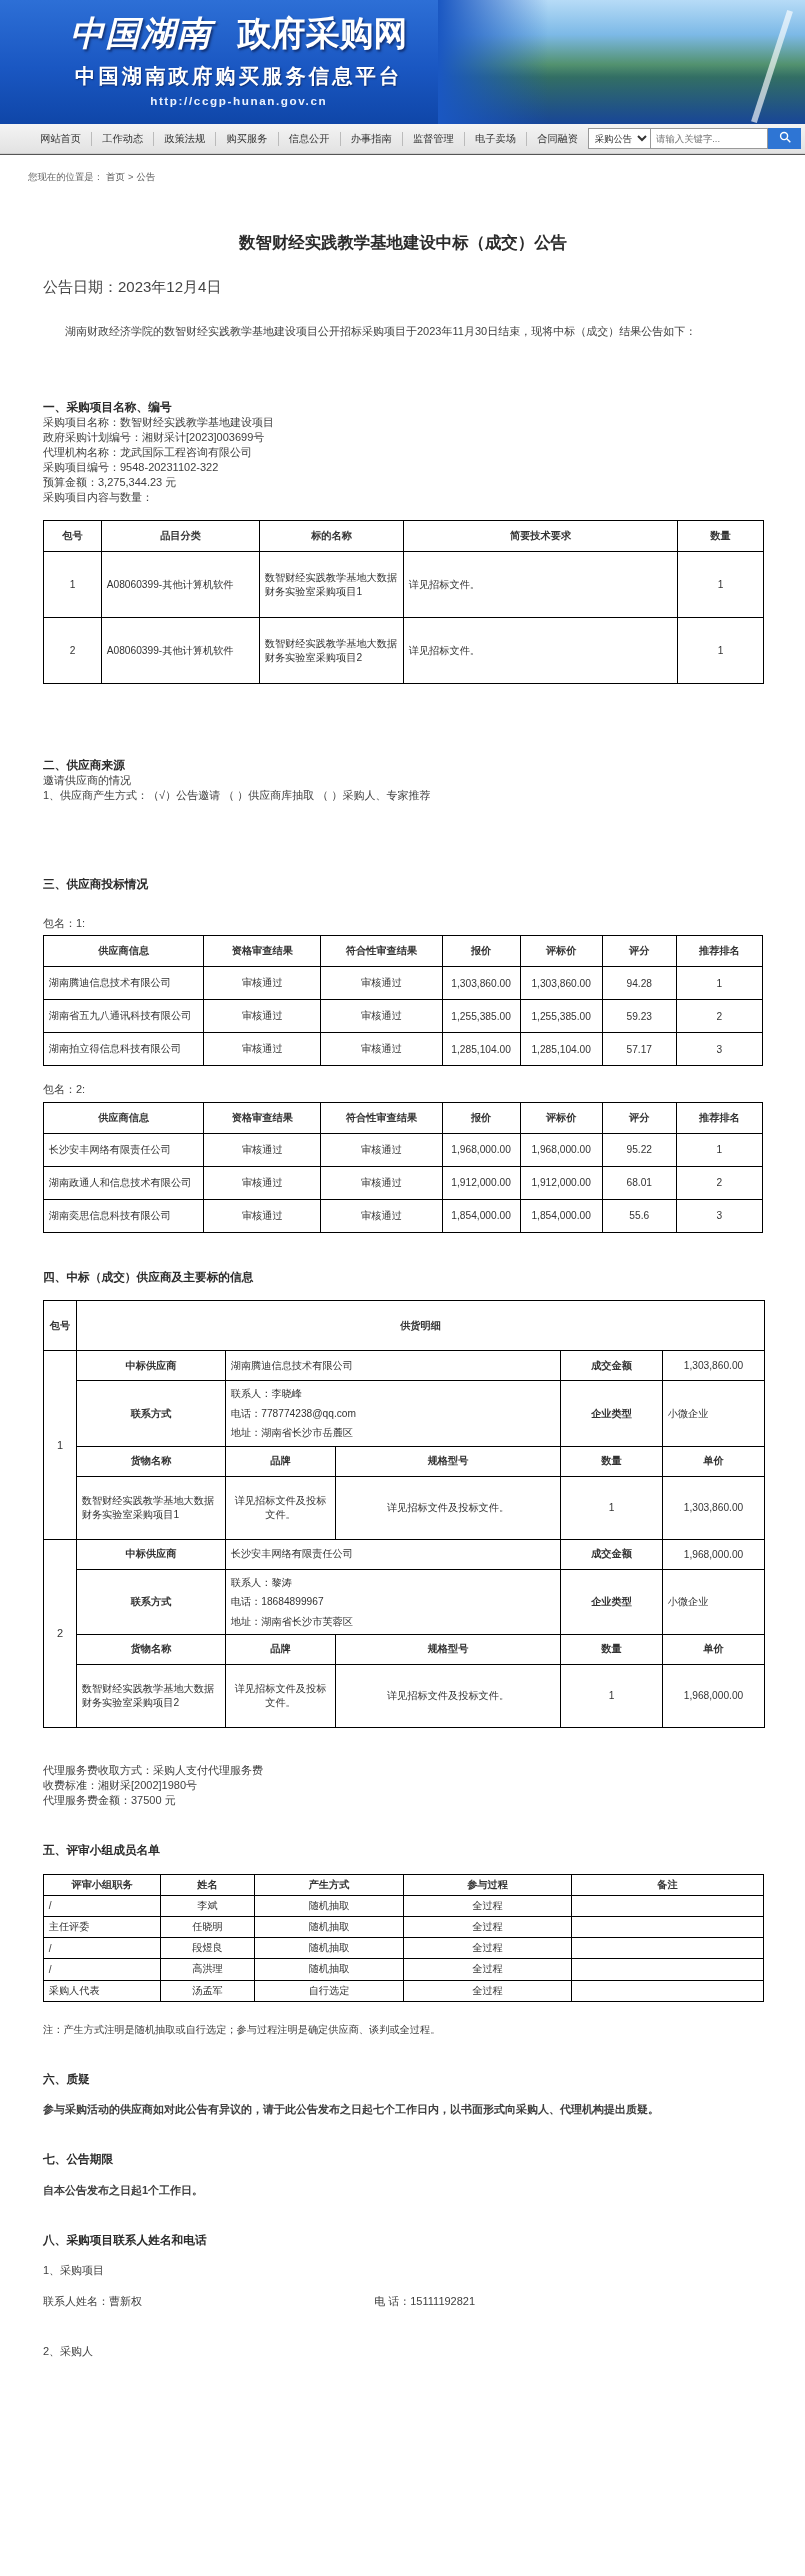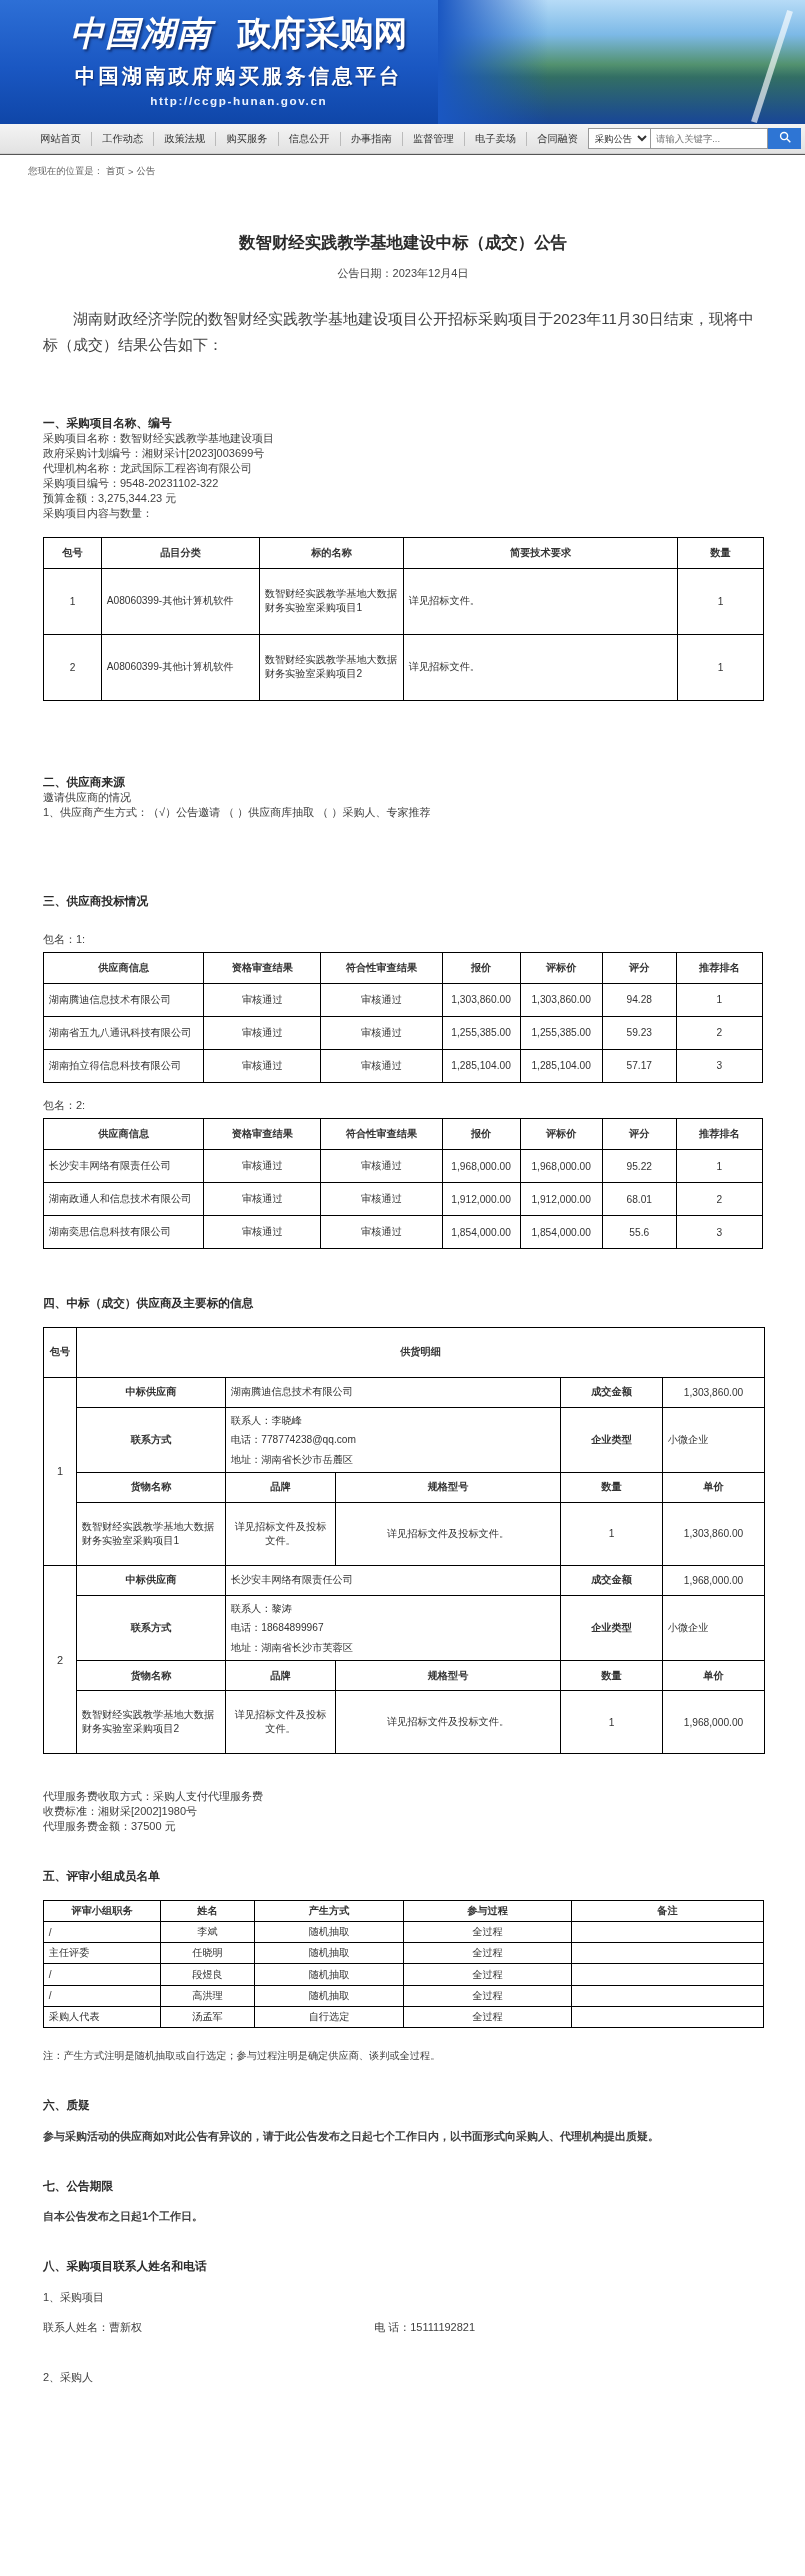--- a/index.html
+++ b/index.html
@@ -34,38 +34,38 @@
     display: flex; align-items: center; padding: 0 15.6px 0 30px;
     border-bottom: 0.8px solid #cfcfcf;
   }
   .nav-item { font-size: 10.2px; color: #333; padding: 0 10.2px; cursor: pointer; text-decoration: none; white-space: nowrap; border-right: 0.8px solid #bbb; }
   .nav-item:last-of-type { border-right: none; }
   .nav-search { margin-left: auto; display: flex; align-items: center; }
   .nav-search select { height: 20.3px; font-size: 9.4px; border: 0.8px solid #999; background: #fff; color:#333; padding: 0 1.6px; }
   .nav-search input { height: 20.3px; width: 117px; border: 0.8px solid #999; border-left: none; font-size: 9.4px; padding: 0 4.7px; color:#555; }
   .search-btn { height: 20.3px; width: 33px; background: #2e75d4; border: none; cursor: pointer; display:flex; align-items:center; justify-content:center; }
   
-  .breadcrumb { border-top: 1.6px solid #555; background:#fff; height: 31px; display:flex; align-items:center; padding: 16px 28px; font-size: 9.4px; color:#666; }
+  .breadcrumb { border-top: 1.6px solid #555; background:#fff; height: 31px; display:flex; padding: 16px 28px; font-size: 9.4px; color:#666; }
   .breadcrumb a { color:#555; text-decoration:none; margin: 0 3.1px; }
   
   .article { padding: 0 43px; }
   .article-title { text-align:center; font-size: 16.4px; font-weight: bold; color:#2b2b2b; margin-top: 45px; }
-  .date-line { text-align:center; font-size: 11px; color:#444; margin-top: 12px; }
-  .intro { font-size: 15px; color:#404040; margin-top: 25px; text-indent: 2em; line-height: 1.7; }
+  .date-line { font-size: 15px; color:#444; margin-top: 24px; }
+  .intro { font-size: 11px; color:#404040; margin-top: 25px; text-indent: 2em; line-height: 1.7; }
   .sec-heading { font-size: 11.7px; font-weight: bold; color:#2b2b2b; }
   .pline { font-size: 11px; color:#404040; }
   
   table { border-collapse: collapse; width: 100%; table-layout: fixed; font-size: 10.2px; color:#333; }
   table.bordered { border: 1.6px solid #000; }
   table.bordered th, table.bordered td { border: 0.8px solid #000; padding: 3.1px 4.7px; text-align: center; vertical-align: middle; word-break: break-all; }
   table.bordered th { font-weight: bold; }
   .cell-left { text-align: left !important; }
   
   .mt20{margin-top:15.6px}.mt28{}.mt30{margin-top:23.5px}.mt45{margin-top:35px}
-  .mt60{margin-top:47px}.mt75{margin-top:59px}.mt95{margin-top:74px}
+  .mt60{margin-top:37px}.mt75{margin-top:59px}.mt95{margin-top:74px}
   .t1 th { height: 31px; } .t1 td { height: 66px; }
   .t3 th { height: 31px; } .t3 td { height: 33px; }
   .t5 th, .t5 td { height: 19.6px; padding: 1.6px 4.7px; }
   .t4 th { height: 30px; }
   .pkg-no { font-size: 11px; }
   .contact-cell { text-align:left !important; line-height: 1.9; }
   .note { font-size: 10.2px; color:#404040; margin-top: 21px; }
   .two-col { display: flex; font-size: 11px; }
   .two-col .lcol { width: 46%; }
 </style>

